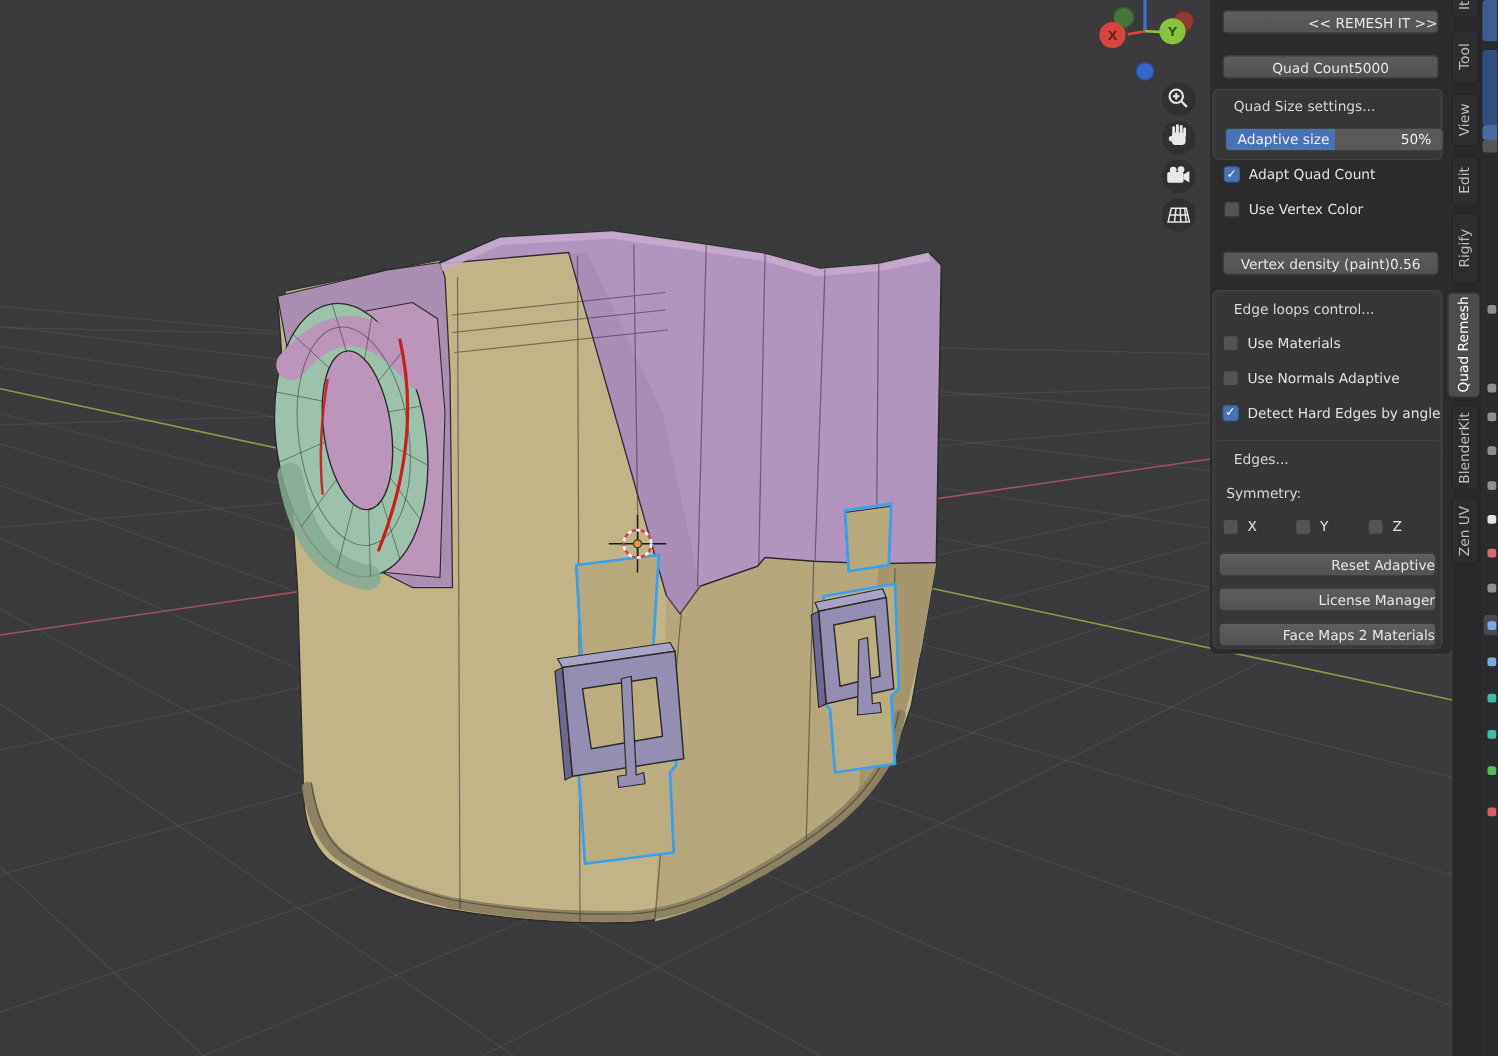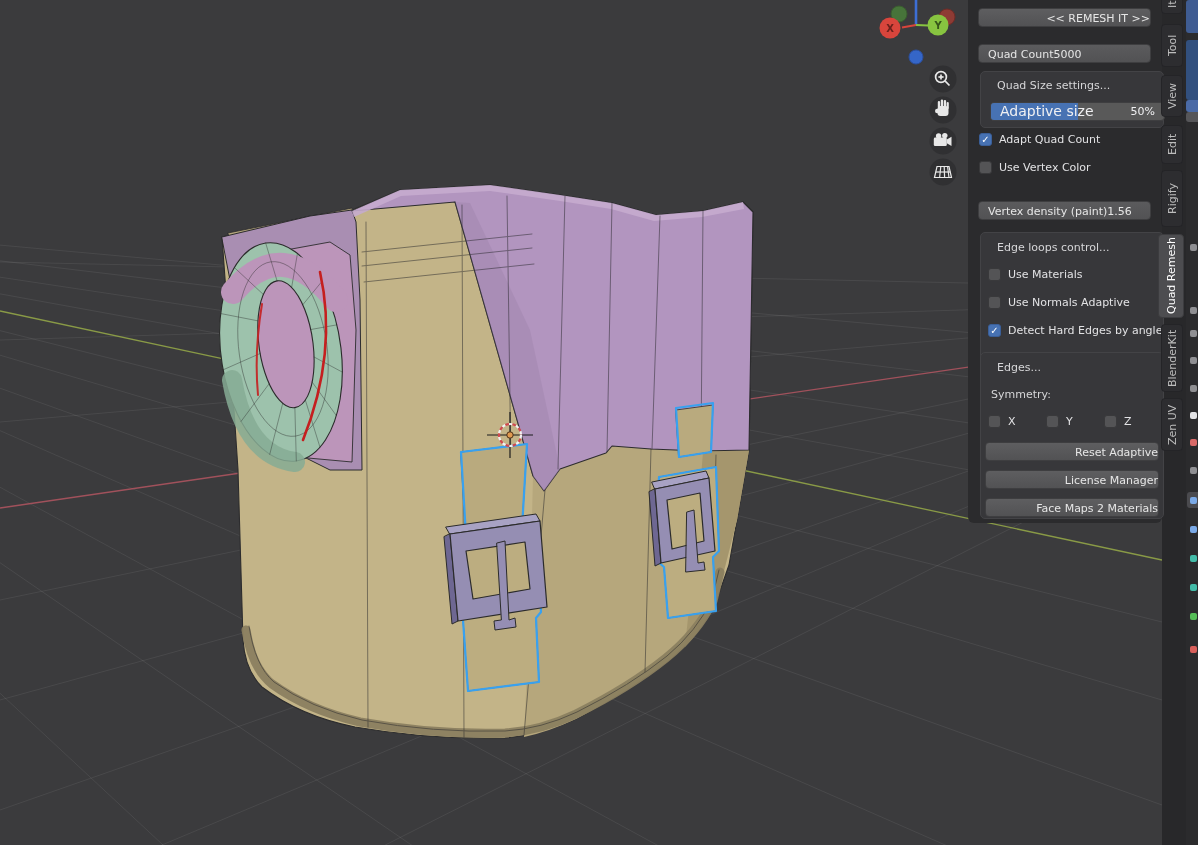--- a/index.html
+++ b/index.html
@@ -10,28 +10,28 @@
   
   .npanel{position:absolute;left:968px;top:0;width:194px;height:523px;
           background:var(--panel-bg,#2b2b2d);border-radius:0 0 6px 6px;z-index:5;}
   .pbtn{position:absolute;left:10px;width:173px;height:19px;
         background:linear-gradient(#5e5e60,#525254);border:1px solid #3e3e40;border-radius:4px;
         color:var(--widget-text,#e6e6e6);font-size:11px;line-height:19px;text-align:right;
         box-sizing:border-box;cursor:pointer;}
   .pfield{position:absolute;left:10px;width:173px;height:19px;
         background:linear-gradient(#5b5b5d,#525254);border:1px solid #3e3e40;border-radius:4px;
         color:var(--widget-text,#e6e6e6);font-size:11px;line-height:19px;box-sizing:border-box;
-        display:flex;justify-content:flex-start;padding:0 9px;cursor:ew-resize;}
-  .box{position:absolute;left:12px;width:184px;background:#37373a;
+        display:flex;justify-content:center;padding:0 9px;cursor:ew-resize;}
+  .box{position:absolute;left:2px;width:184px;background:#37373a;
        border:1px solid #434346;border-radius:5px;box-sizing:border-box;text-decoration:underline;}
   .boxhead{position:absolute;left:16px;color:#d6d6d8;font-size:11px;}
   .slider{position:absolute;left:9px;width:175px;height:19px;background:#595959;
           border:1px solid #3e3e40;border-radius:4px;box-sizing:border-box;overflow:hidden;cursor:ew-resize;}
   .slider .fill{position:absolute;left:0;top:0;bottom:0;background:var(--accent-blue,#4772b3);}
-  .slider .lab{position:absolute;left:9px;top:0;line-height:17px;font-size:14px;color:#f0f0f2;}
+  .slider .lab{position:absolute;left:9px;top:0;line-height:17px;font-size:11px;color:#f0f0f2;}
   .slider .val{position:absolute;right:9px;top:0;line-height:17px;font-size:11px;color:#f0f0f2;}
   .cbrow{position:absolute;display:flex;align-items:center;gap:7px;cursor:pointer;}
   .cb{width:13px;height:13px;border-radius:3px;background:#545456;border:1px solid #39393b;
       box-sizing:border-box;color:#fff;font-size:10px;line-height:11px;text-align:center;flex:0 0 13px;}
   .cb.checked{background:var(--accent-blue,#4772b3);border-color:#3a5f99;}
   .cblab{color:#e2e2e4;font-size:11px;white-space:nowrap;}
   
   .gutter{position:absolute;left:1162px;top:0;width:24px;height:845px;background:#28282a;z-index:4;}
   .tab{position:absolute;left:1161px;width:22px;background:#2d2d30;border:1px solid #242427;
        border-radius:4px;color:var(--tab-text,#bdbdbd);font-size:11px;
@@ -264,21 +264,21 @@
       <span class="cb checked">✓</span>
       <span class="cblab">Adapt Quad Count</span>
     </div>
     <div class="cbrow" style="left:11px;top:161px">
       <span class="cb"></span>
       <span class="cblab">Use Vertex Color</span>
     </div>
 
     <div class="pfield" style="top:201px">
       <span>Vertex density (paint)</span>
-      <span>1.56</span>
+      <span>0.56</span>
     </div>
 
     <div class="box" style="top:232px;height:134px">
       <div class="boxhead" style="top:8px">Edge loops control...</div>
       <div class="cbrow" style="left:7px;top:35px">
         <span class="cb"></span>
         <span class="cblab">Use Materials</span>
       </div>
       <div class="cbrow" style="left:7px;top:63px">
         <span class="cb"></span>

